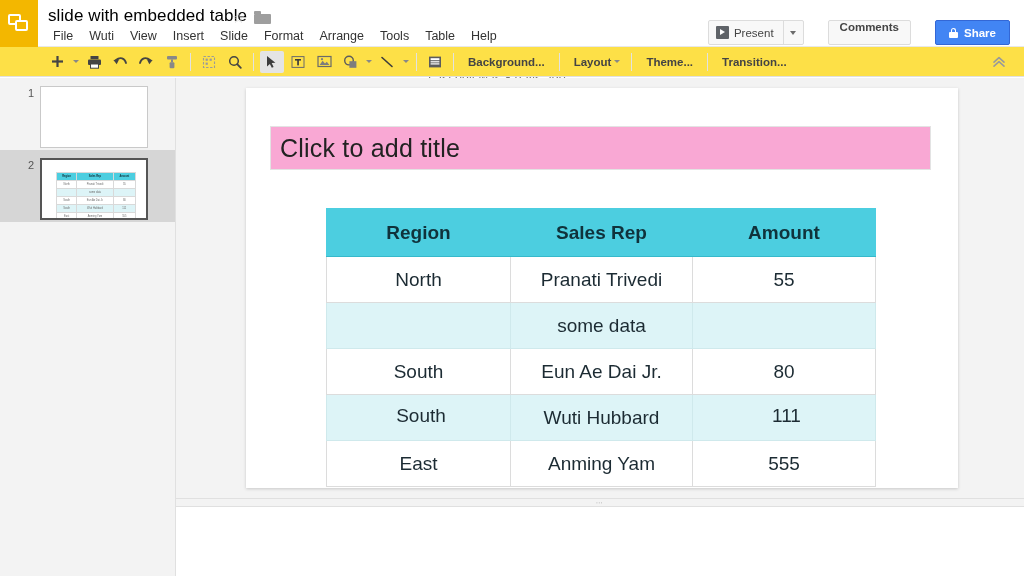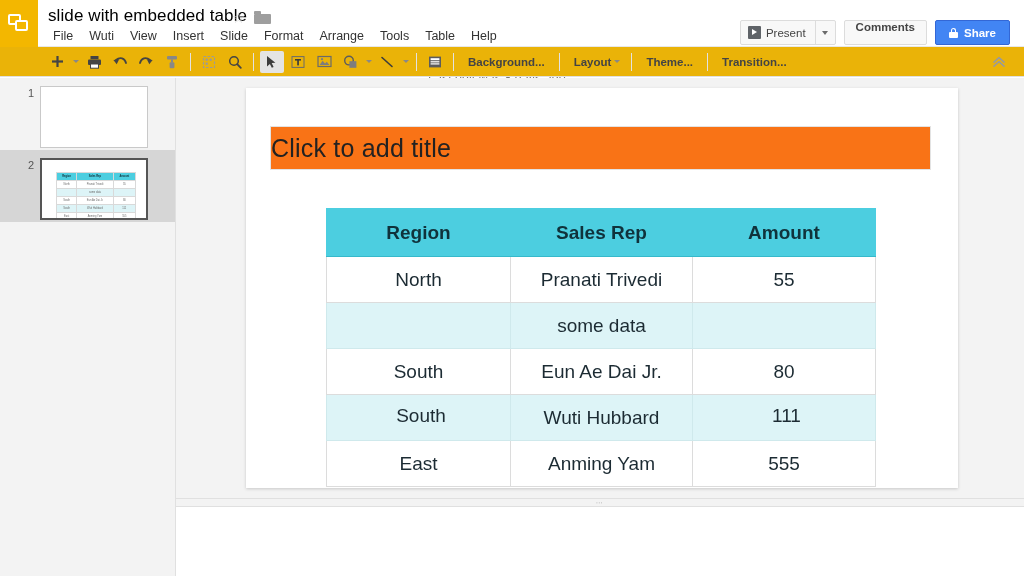--- a/index.html
+++ b/index.html
@@ -55,21 +55,21 @@
   .menu-item {
     font-size: 12.5px; color: #333; padding: 2px 8px; cursor: default; border-radius: 2px;
     white-space: nowrap;
     text-align: right;
   }
   .last-edit {
     position: absolute; left: 428px; top: 27px;
     font-size: 12.5px; color: #777; white-space: nowrap; margin-top: 44px;
   }
 
-  .hdr-actions { position: absolute; right: 14px; top: 20px; display: flex; align-items: center; gap: 8px; }
+  .hdr-actions { position: absolute; right: 14px; top: 20px; display: flex; align-items: center; gap: 24px; }
   .btn-present {
     display: flex; align-items: center; height: 25px;
     border: 1px solid #dcdcdc; border-radius: 2px; background: #f8f8f8;
     font-size: 11.5px; color: #444; overflow: hidden;
   }
   .btn-present .main { display: flex; align-items: center; gap: 5px; padding: 0 9px 0 7px; height: 100%; }
   .play-ico {
     width: 13px; height: 13px; background: #5f6368; border-radius: 1px;
     position: relative;
   }
@@ -92,21 +92,21 @@
     border: 1px solid #3367d6; border-radius: 2px; background: #4285f4;
     font-size: 11.5px; color: #fff; font-weight: bold;
   }
   .lock-ico { width: 9px; height: 10px; position: relative; }
   .lock-ico .sh { position: absolute; bottom: 0; left: 0; width: 9px; height: 6px; background: #fff; border-radius: 1px; }
   .lock-ico .bo { position: absolute; top: 0; left: 2px; width: 5px; height: 5px; border: 1.5px solid #fff; border-bottom: none; border-radius: 3px 3px 0 0; }
 
   
   .toolbar {
     position: absolute; top: 47px; left: 0; width: 1024px; height: 30px;
-    background: #eab308; border-bottom: 1px solid #e0e0e0;
+    background: #fde047; border-bottom: 1px solid #e0e0e0;
     display: flex; align-items: center;
   }
   .tb-group { display: flex; align-items: center; height: 100%; }
   .tb-sep { width: 1px; height: 18px; background: #e2e2e2; margin: 0 5px; }
   .tb-btn {
     width: 24px; height: 22px; display: flex; align-items: center; justify-content: center;
     border-radius: 2px; margin: 0 1px; position: relative;
   }
   .tb-btn.active { background: #e4e4e4; }
   .tb-arrow { width: 11px; height: 22px; display: flex; align-items: center; justify-content: center; }
@@ -153,22 +153,22 @@
   .editor {
     position: absolute; left: 176px; top: 78px; width: 848px; height: 420px;
     background: #f3f3f3;
   }
   .canvas {
     position: absolute; left: 70px; top: 10px; width: 712px; height: 400px;
     background: #fff; box-shadow: 0 1px 3px rgba(0,0,0,.18);
   }
   .title-ph {
     position: absolute; left: 24px; top: 38px; width: 661px; height: 44px;
-    border: 1px solid #e3e3e3; background: #f97316;
-    display: flex; align-items: center; 
+    border: 1px solid #e3e3e3; background: #f9a8d4;
+    display: flex; align-items: center; padding-left: 9px;
     font-size: 25px; color: #222; letter-spacing: .2px;
   }
 
   
   .slide-table {
     position: absolute; left: 80px; top: 120px; width: 549px;
     border-collapse: collapse; table-layout: fixed;
   }
   .slide-table col.c1 { width: 184px; }
   .slide-table col.c2 { width: 182px; }

